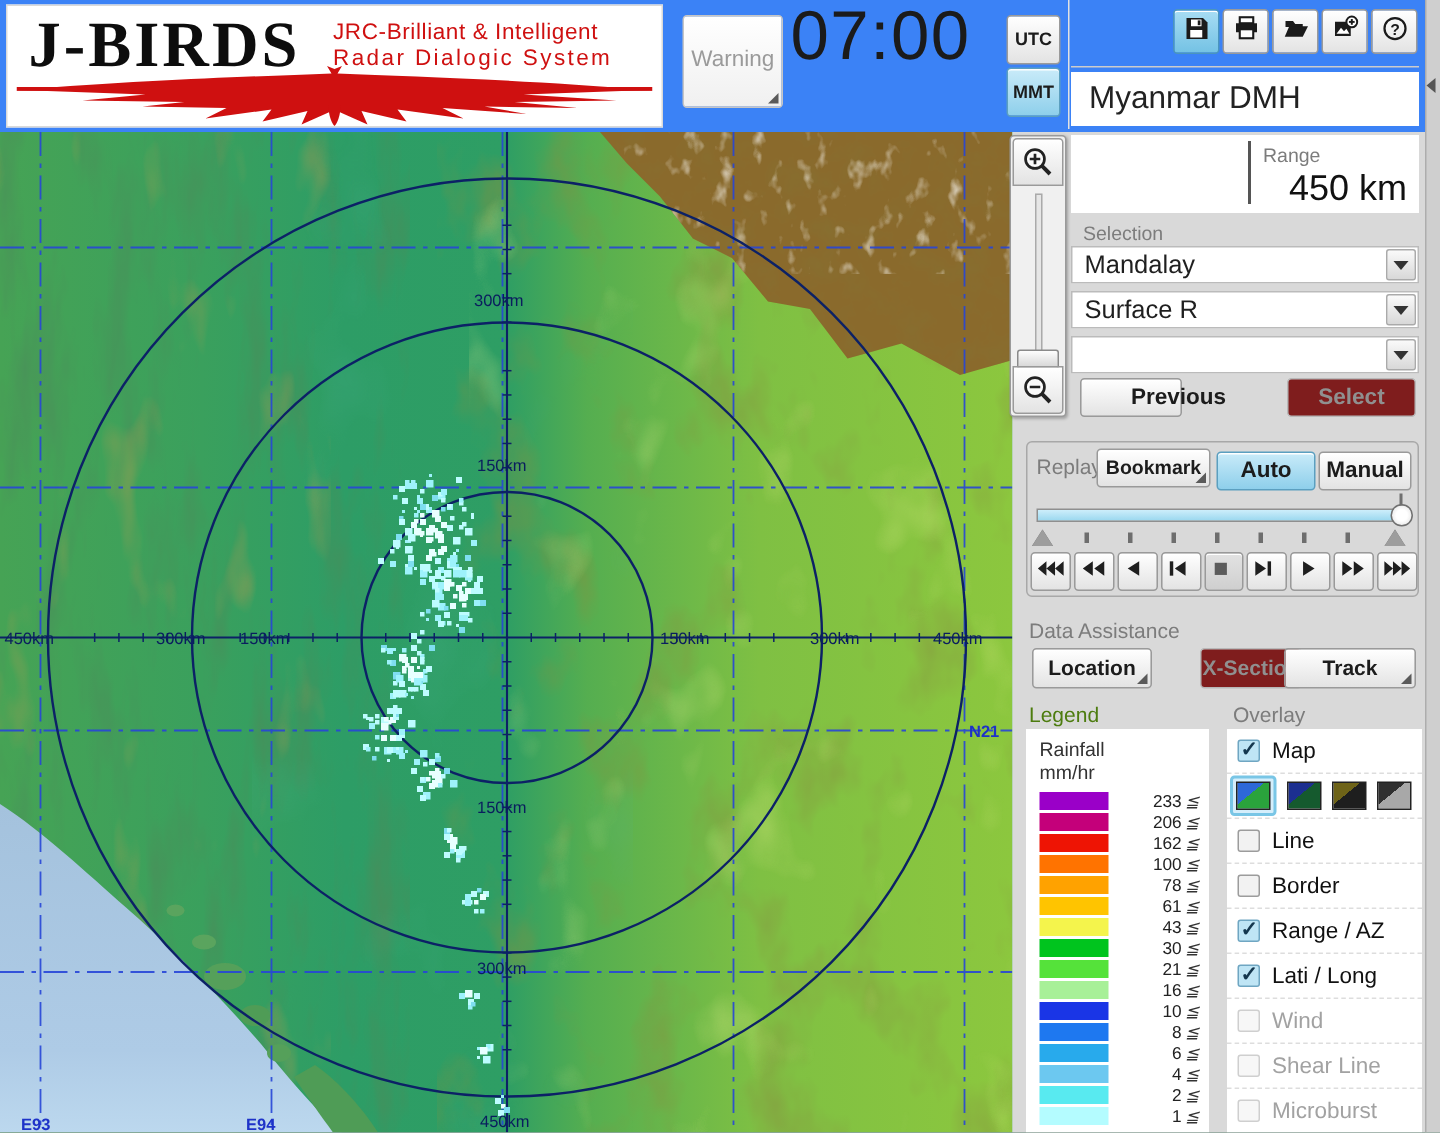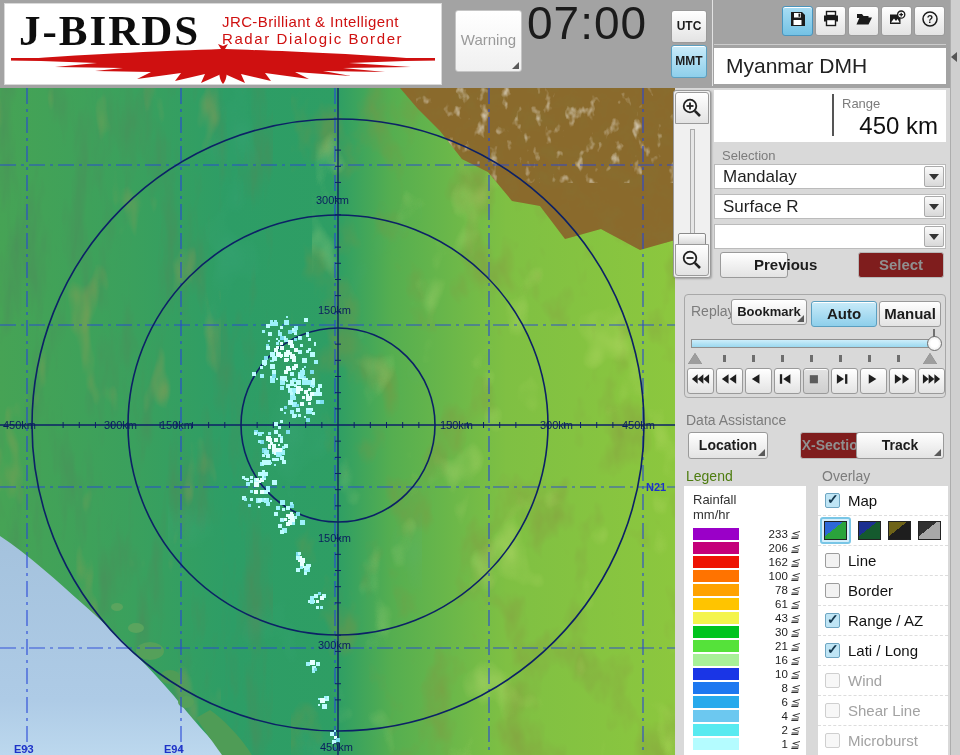--- a/index.html
+++ b/index.html
@@ -1,19 +1,19 @@
 <!DOCTYPE html>
 <html><head>
 <meta charset="utf-8">
 <style>
   html,body{margin:0;padding:0;background:#888;}
   #app{position:relative;width:960px;height:755px;background:#fff;overflow:hidden;
        font-family:"Liberation Sans",sans-serif;-webkit-font-smoothing:antialiased;}
   
-  #header{position:absolute;left:0;top:0;width:960px;height:88px;background:#a3a3a3;}
+  #header{position:absolute;left:0;top:0;width:960px;height:88px;background:#3b82f6;}
   #logoBox{position:absolute;left:4px;top:3px;width:436px;height:80px;border:1px solid #d9d9d9;background:#fff;}
   #logoTitle{position:absolute;left:14px;top:2px;font-family:"Liberation Serif",serif;font-weight:bold;
              font-size:43px;letter-spacing:2px;color:#0d0d0d;}
   .logoSub{position:absolute;left:200px;color:#cf1010;font-weight:normal;font-size:15px;letter-spacing:.4px;line-height:17px;margin-left:17px;}
   #logoSub1{top:9px;} #logoSub2{top:26px;letter-spacing:1.6px;}
   #eagle{position:absolute;left:6px;top:40px;}
   .btn{background:linear-gradient(#ffffff,#e3e3e3);border:1px solid #9a9a9a;border-radius:3px;
        box-shadow:inset 0 1px 0 #fff;color:#1c1c1c;text-align:center;cursor:pointer;box-sizing:border-box;}
   .btn.sel{background:linear-gradient(#c9ebf9,#8ecfeb);border-color:#5b9fc0;}
   .btn.dis{background:#7f1d1d;color:#909090;border-color:#b8b8b8;box-shadow:none;}
@@ -630,21 +630,21 @@
           <text x="14" y="665" class="geoLabel">E93</text>
           <text x="164" y="665" class="geoLabel">E94</text>
         </g>
     </svg>
   </div>
 
   <div id="header">
     <div id="logoBox">
       <div id="logoTitle">J-BIRDS</div>
       <div class="logoSub" id="logoSub1">JRC-Brilliant &amp; Intelligent</div>
-      <div class="logoSub" id="logoSub2">Radar  Dialogic  Border</div>
+      <div class="logoSub" id="logoSub2">Radar  Dialogic  System</div>
       <svg id="eagle" width="424" height="40" viewBox="0 0 424 40">
         <rect x="0" y="14" width="424" height="2.6" fill="#cf1010"></rect>
         <path fill="#cf1010" d="M212,2 L217,0 L214,5
           C266,7 334,9 422,16 L338,19 L400,23 L332,24 L374,28 L312,27 L340,32 L284,28 L298,35 L254,29 L260,37 L230,30 L234,39 L216,31
           L212,28 L208,31 L190,39 L194,30 L164,37 L170,29 L126,35 L140,28 L84,27 L112,24 L44,23 L86,19 L2,16
           C90,9 158,7 210,5 L207,0 Z"></path>
         <path fill="#cf1010" d="M208,26 C208,33 210,38 212,40 C214,38 216,33 216,26 Z"></path>
       </svg>
     </div>
 

